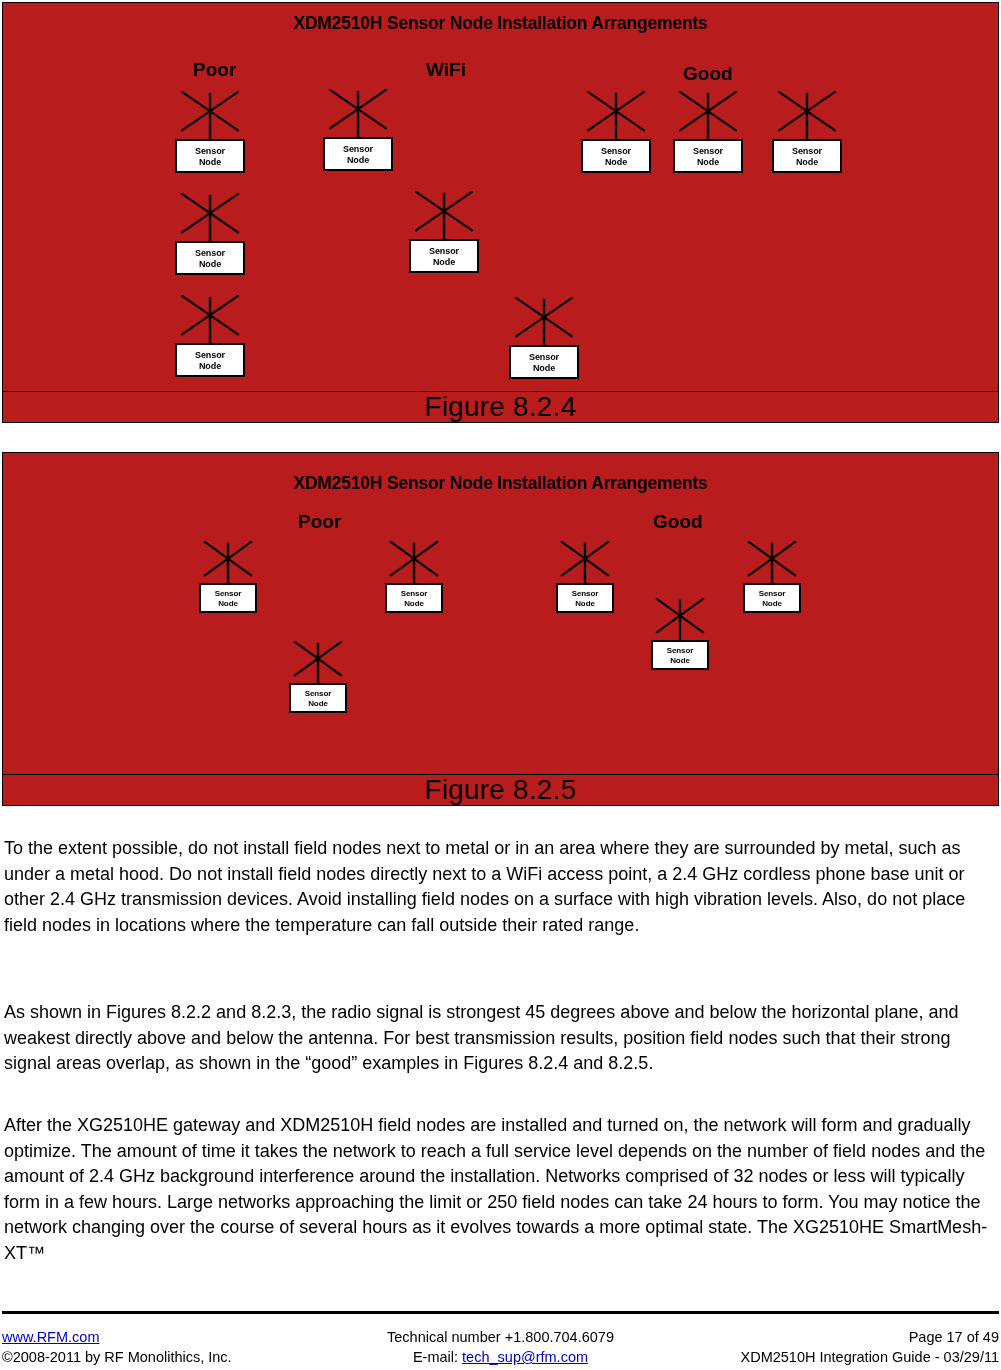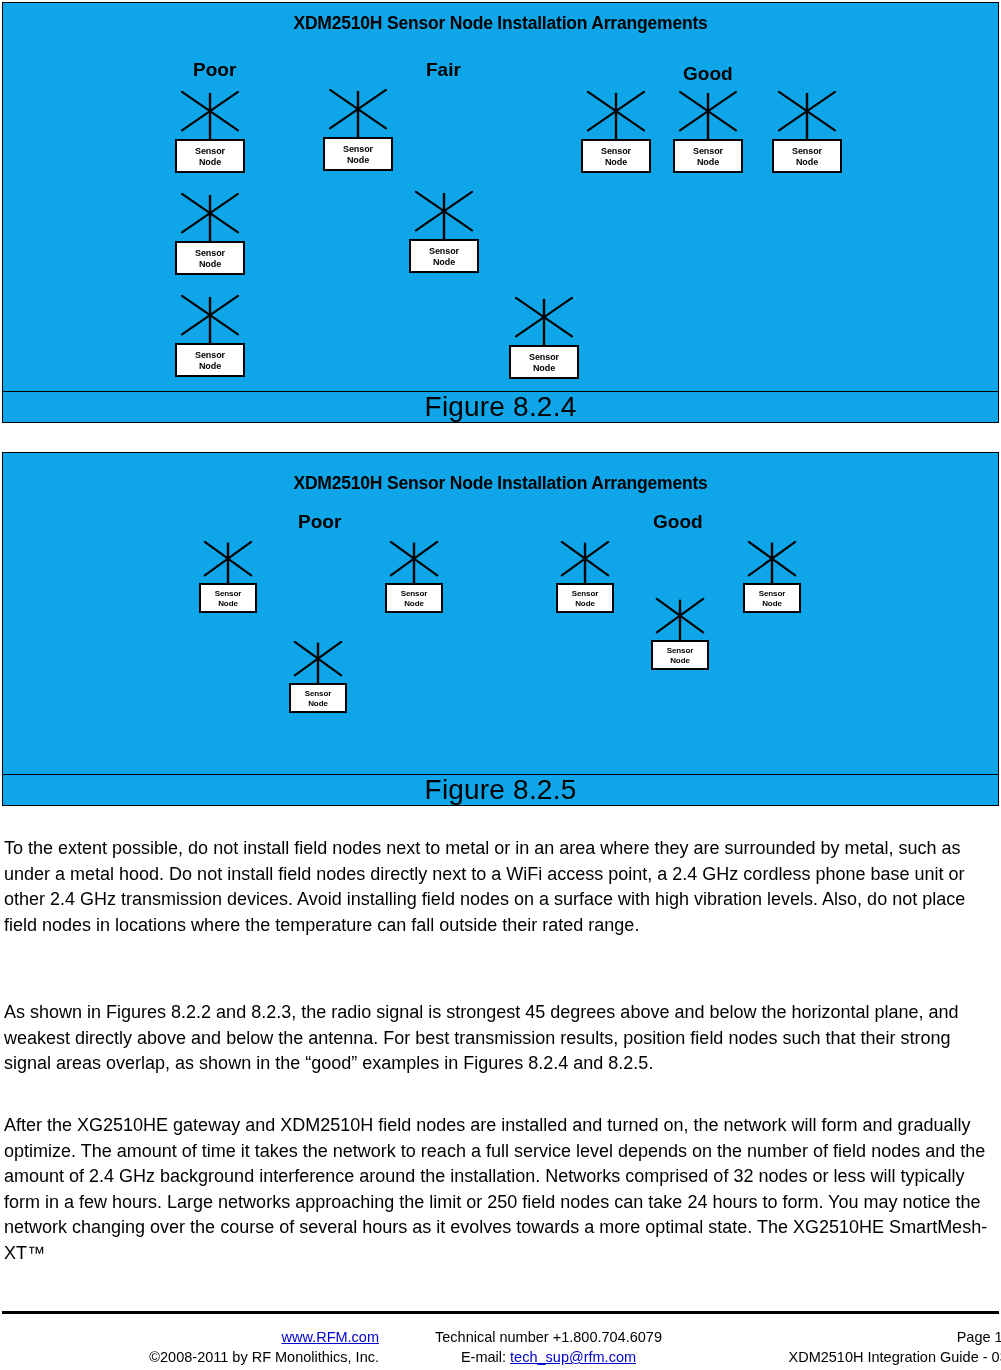--- a/index.html
+++ b/index.html
@@ -17,21 +17,21 @@
     overflow: hidden;
   }
 
   
   .figure-block {
     position: absolute;
     left: 2px;
     width: 997px;
     border: 1px solid #000000;
     box-sizing: border-box;
-    background: #0ea5e9;
+    background: #b91c1c;
   }
   .figure-canvas {
     position: relative;
     width: 100%;
     box-sizing: border-box;
   }
   .figure-caption {
     border-top: 1px solid #000000;
     text-align: center;
     font-size: 28px;
@@ -105,36 +105,36 @@
     position: absolute;
     left: 2px;
     width: 997px;
     font-size: 14.5px;
     line-height: 20px;
   }
   .footer-row {
     display: flex;
     width: 100%;
   }
-  .footer-col-left   { flex: 0 0 33%; text-align: right; margin-left: 48px; }
+  .footer-col-left   { flex: 0 0 33%; text-align: left; }
   .footer-col-center { flex: 0 0 34%; text-align: center; }
   .footer-col-right  { flex: 0 0 33%; text-align: right; }
   .link {
     color: #0000cc;
     text-decoration: underline;
   }
 </style>
 </head>
 <body>
 
 <div class="figure-block" id="fig1" style="top:2px;">
   <div class="figure-canvas" id="fig1-canvas" style="height:388px;">
     <div class="diagram-title" style="top:10px;">XDM2510H Sensor Node Installation Arrangements</div>
   <div class="group-label" style="left: 190px; top: 56px;">Poor</div>
-      <div class="group-label" style="left: 423px; top: 56px;">Fair</div>
+      <div class="group-label" style="left: 423px; top: 56px;">WiFi</div>
       <div class="group-label" style="left: 680px; top: 60px;">Good</div>
       <div class="node" style="left: 172px; top: 88px;"><span><svg class="antenna" viewBox="0 0 70 48" width="70" height="48" xmlns="http://www.w3.org/2000/svg">
             <line x1="7" y1="0.9599999999999973" x2="63" y2="39.36" stroke="#000" stroke-width="2.1" stroke-linecap="round"></line>
             <line x1="63" y1="0.9599999999999973" x2="7" y2="39.36" stroke="#000" stroke-width="2.1" stroke-linecap="round"></line>
             <line x1="35" y1="1.9199999999999982" x2="35" y2="48" stroke="#000" stroke-width="2.4"></line>
           </svg></span><div class="node-box">
           <span class="ln">Sensor</span>
           <span class="ln">Node</span>
         </div></div>
       <div class="node" style="left: 320px; top: 86px;"><span><svg class="antenna" viewBox="0 0 70 48" width="70" height="48" xmlns="http://www.w3.org/2000/svg">

